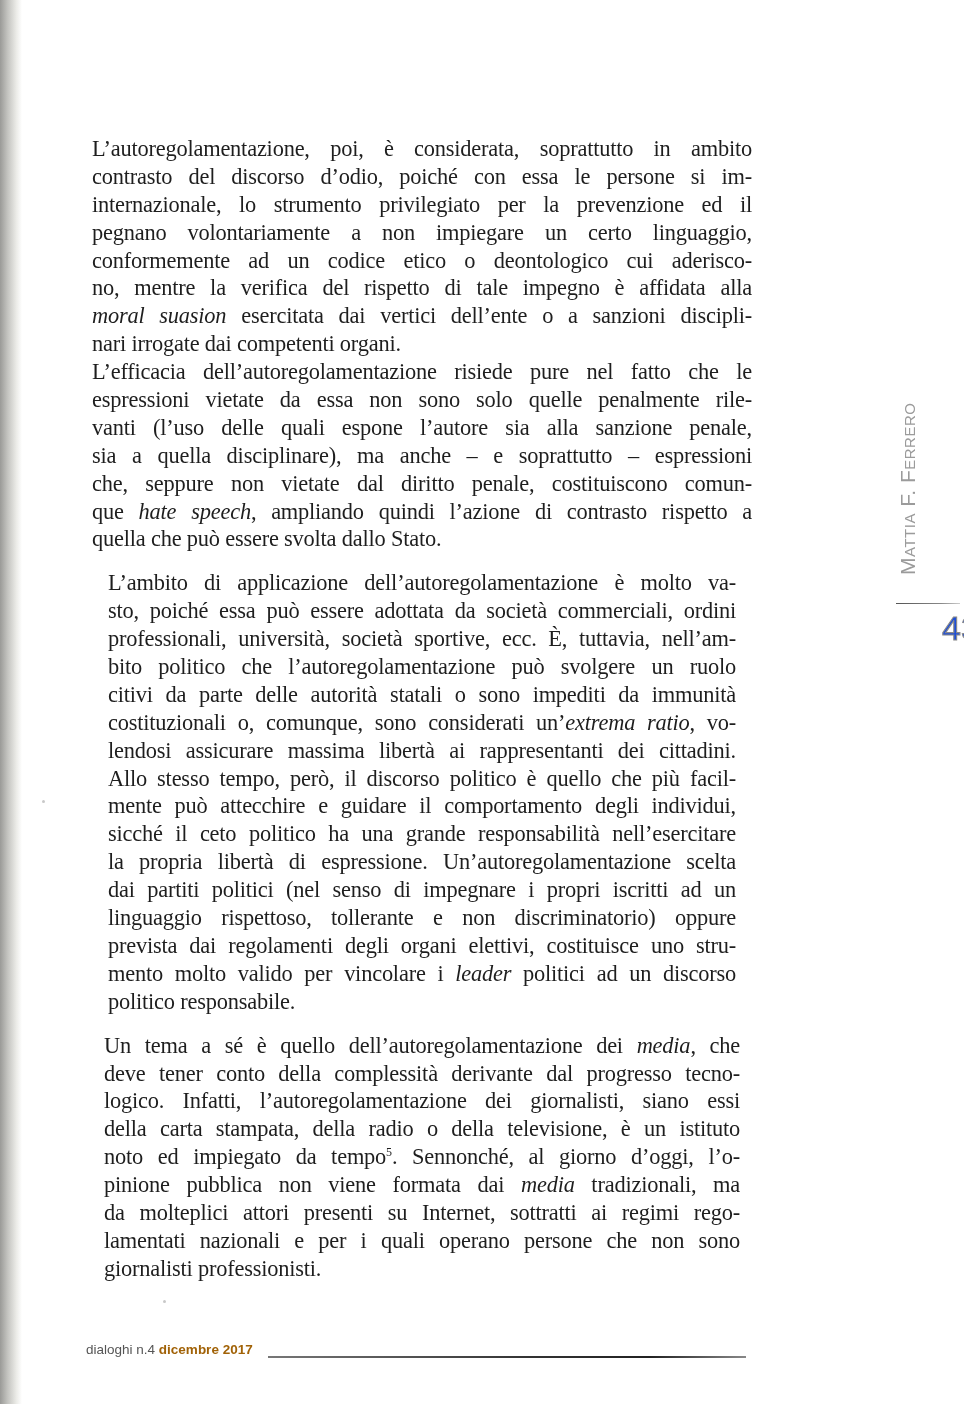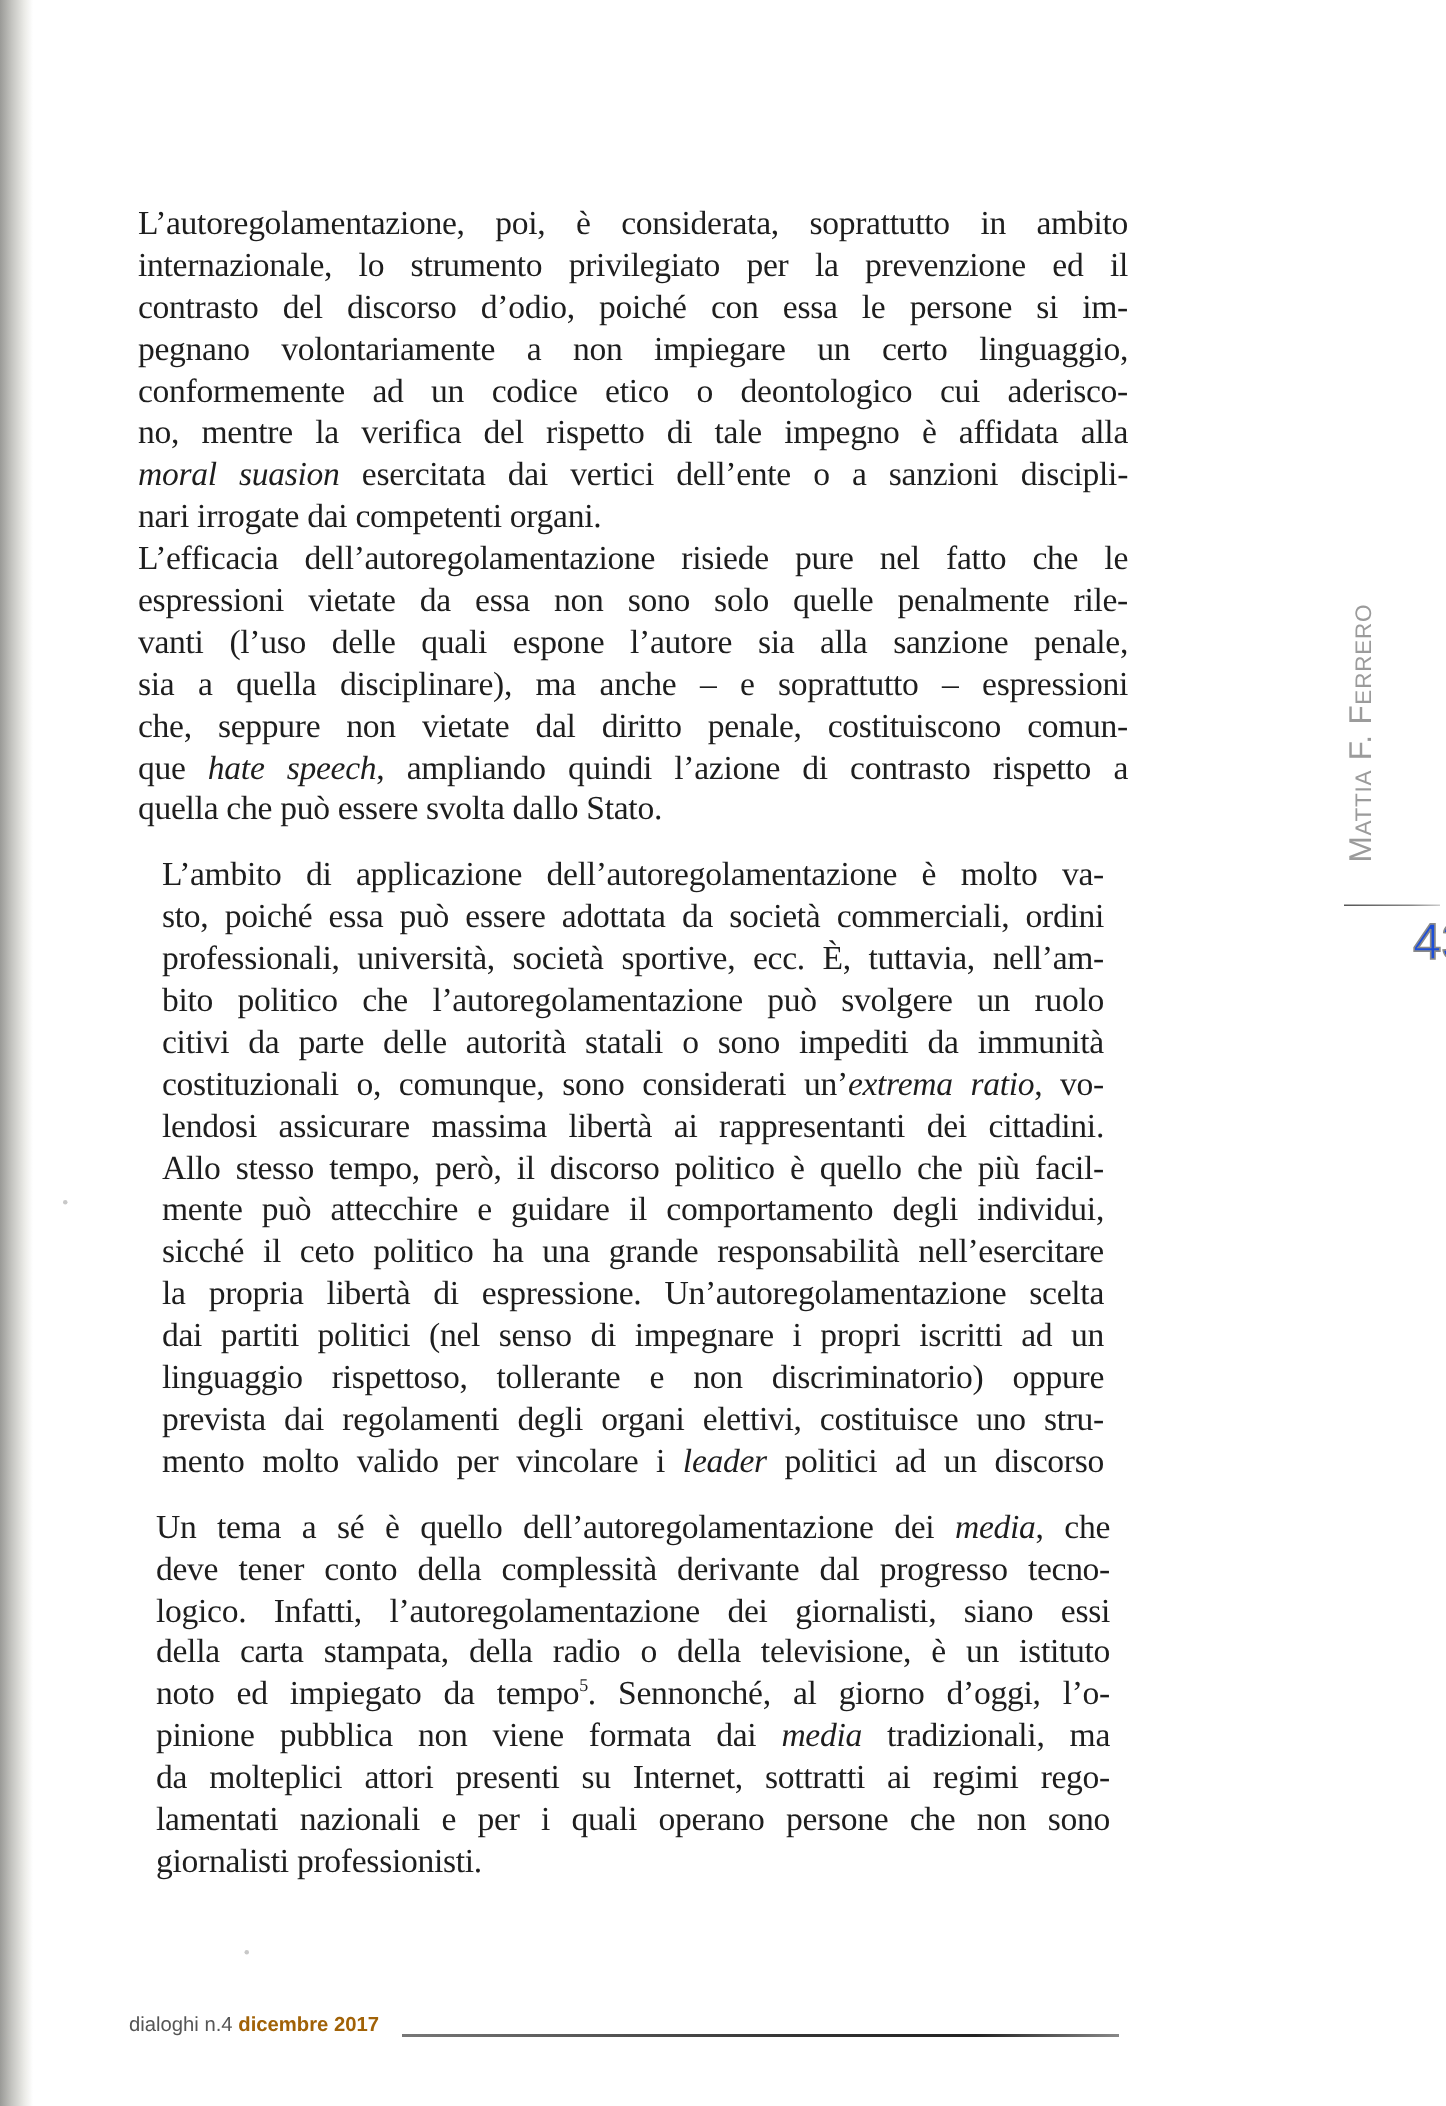--- a/index.html
+++ b/index.html
@@ -59,22 +59,22 @@
   </style>
 </head>
 <body>
 
 <div class="gutter-shadow"></div>
 
 <div class="page-body">
 
   <p style="margin:0">
     <span class="line">L’autoregolamentazione, poi, è considerata, soprattutto in ambito</span>
+    <span class="line">contrasto del discorso d’odio, poiché con essa le persone si im-</span>
     <span class="line">internazionale, lo strumento privilegiato per la prevenzione ed il</span>
-    <span class="line">contrasto del discorso d’odio, poiché con essa le persone si im-</span>
     <span class="line">pegnano volontariamente a non impiegare un certo linguaggio,</span>
     <span class="line">conformemente ad un codice etico o deontologico cui aderisco-</span>
     <span class="line">no, mentre la verifica del rispetto di tale impegno è affidata alla</span>
     <span class="line"><i>moral suasion</i><span> esercitata dai vertici dell’ente o a sanzioni discipli-</span></span>
     <span class="line last">nari irrogate dai competenti organi.</span>
   </p>
 
   <p style="margin:0">
     <span class="line">L’efficacia dell’autoregolamentazione risiede pure nel fatto che le</span>
     <span class="line">espressioni vietate da essa non sono solo quelle penalmente rile-</span>
@@ -94,20 +94,21 @@
     <span class="line"><span>costituzionali o, comunque, sono considerati un’</span><i>extrema ratio</i><span>, vo-</span></span>
     <span class="line">lendosi assicurare massima libertà ai rappresentanti dei cittadini.</span>
     <span class="line">Allo stesso tempo, però, il discorso politico è quello che più facil-</span>
     <span class="line">mente può attecchire e guidare il comportamento degli individui,</span>
     <span class="line">sicché il ceto politico ha una grande responsabilità nell’esercitare</span>
     <span class="line">la propria libertà di espressione. Un’autoregolamentazione scelta</span>
     <span class="line">dai partiti politici (nel senso di impegnare i propri iscritti ad un</span>
     <span class="line">linguaggio rispettoso, tollerante e non discriminatorio) oppure</span>
     <span class="line">prevista dai regolamenti degli organi elettivi, costituisce uno stru-</span>
     <span class="line"><span>mento molto valido per vincolare i </span><i>leader</i><span> politici ad un discorso</span></span>
+    <span class="line last">politico responsabile.</span>
   </p>
 
   <p style="margin:12px">
     <span class="line"><span>Un tema a sé è quello dell’autoregolamentazione dei </span><i>media</i><span>, che</span></span>
     <span class="line">deve tener conto della complessità derivante dal progresso tecno-</span>
     <span class="line">logico. Infatti, l’autoregolamentazione dei giornalisti, siano essi</span>
     <span class="line">della carta stampata, della radio o della televisione, è un istituto</span>
     <span class="line"><span>noto ed impiegato da tempo</span><sup>5</sup><span>. Sennonché, al giorno d’oggi, l’o-</span></span>
     <span class="line"><span>pinione pubblica non viene formata dai </span><i>media</i><span> tradizionali, ma</span></span>
     <span class="line">da molteplici attori presenti su Internet, sottratti ai regimi rego-</span>

